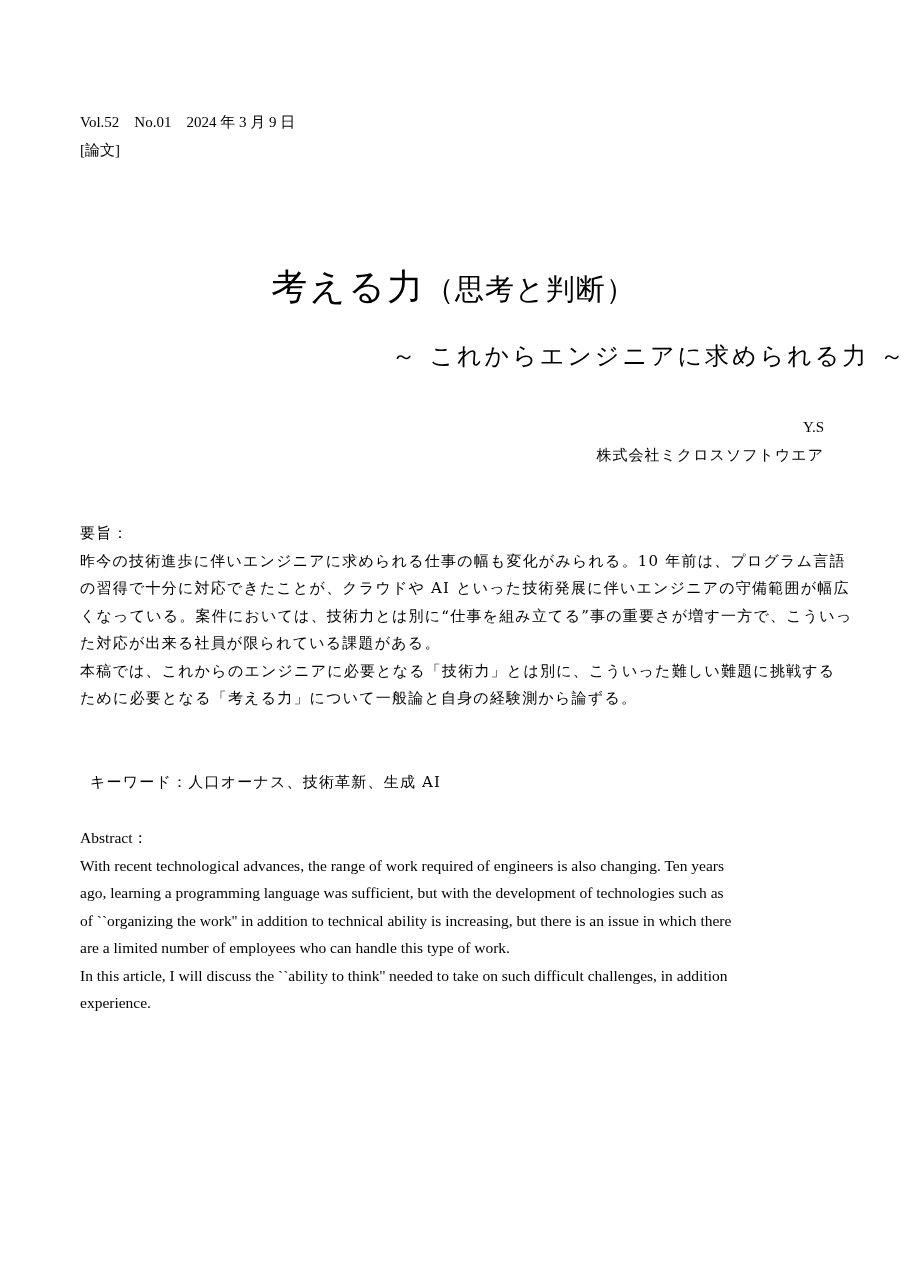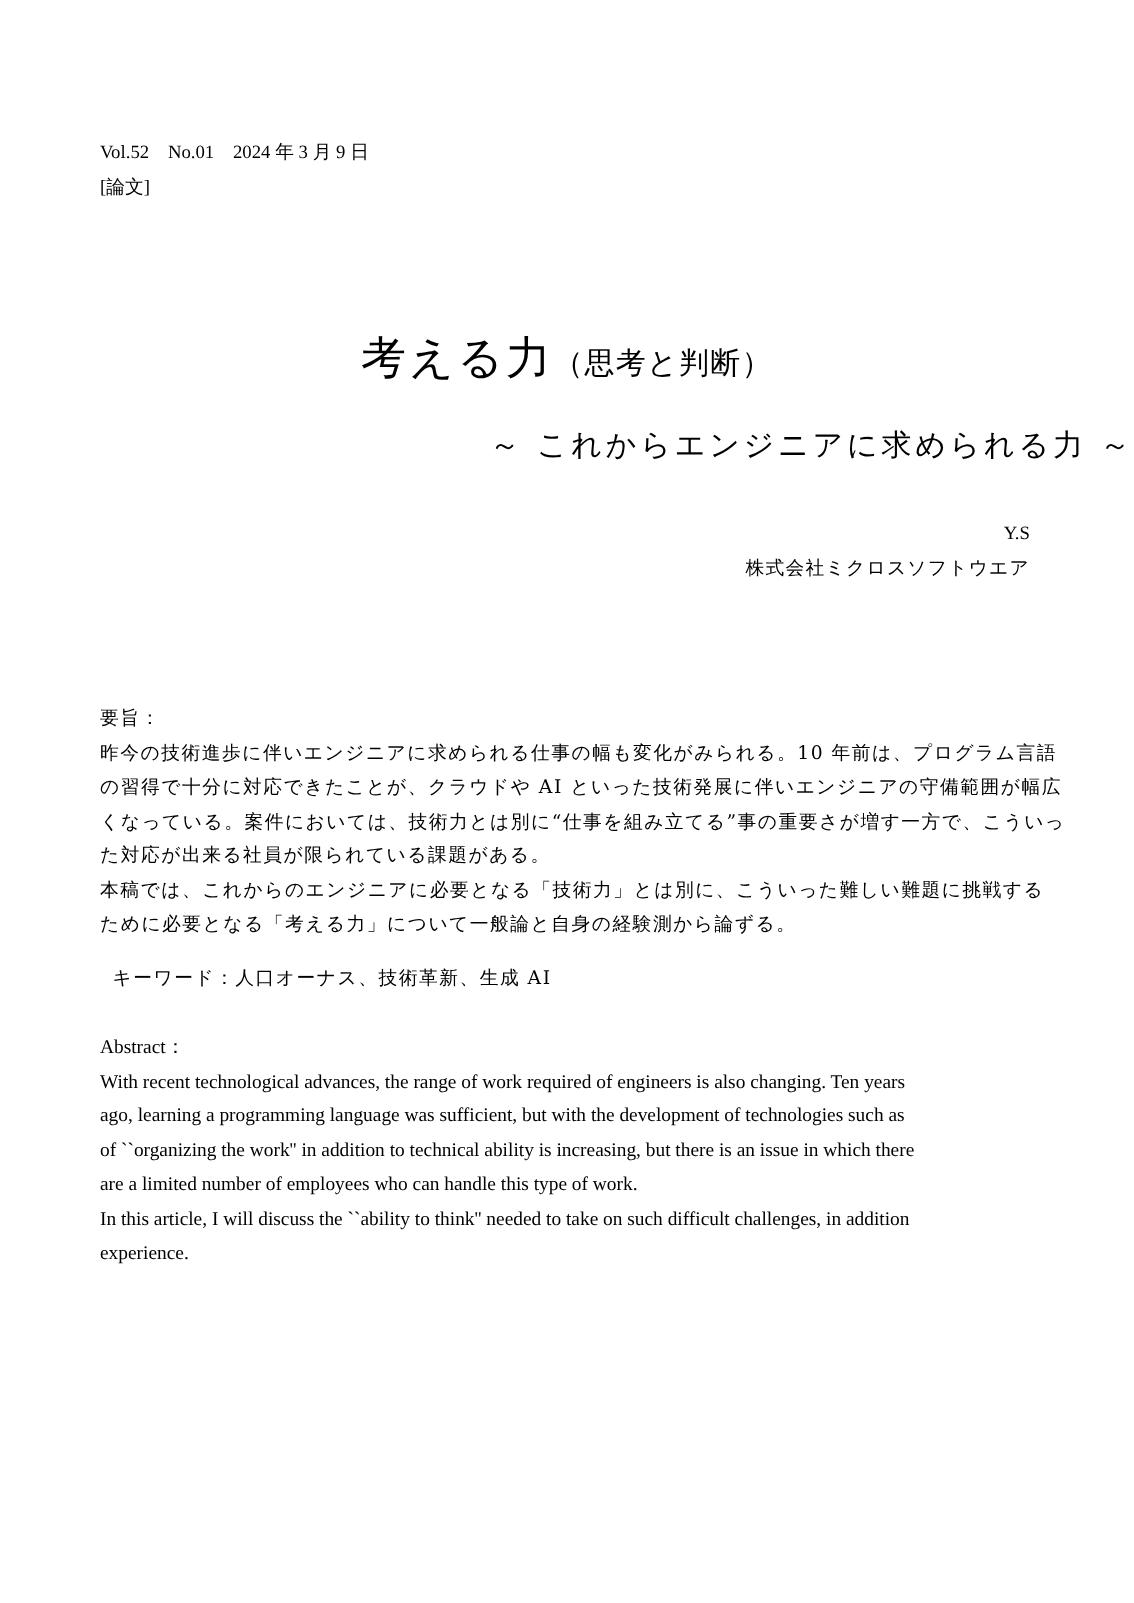--- a/index.html
+++ b/index.html
@@ -35,21 +35,21 @@
       left: 0;
       width: 907px;
       top: 264px;
       text-align: center;
       font-size: 36px;
       line-height: 46px;
       letter-spacing: 2px;
       font-family: "DejaVu Serif", "Liberation Serif", serif;
     }
     .title .title-sub {
-      font-size: 24px;
+      font-size: 29px;
       letter-spacing: 1px;
     }
     .subtitle {
       position: absolute;
       left: 0;
       width: 907px;
       top: 338px;
       text-align: right;
       font-size: 24px;
       line-height: 36px;
@@ -102,21 +102,21 @@
     <span>考える力</span><span class="title-sub">（思考と判断）</span>
   </div>
 
   <div class="subtitle">～ これからエンジニアに求められる力 ～</div>
 
   <div class="author-block">
     <div>Y.S</div>
     <div class="affiliation">株式会社ミクロスソフトウエア</div>
   </div>
 
-  <div class="section jp-text" style="top:561px;">
+  <div class="section jp-text" style="top:520px;">
     <span class="line">要旨：</span>
     <span class="line">昨今の技術進歩に伴いエンジニアに求められる仕事の幅も変化がみられる。10 年前は、プログラム言語</span>
     <span class="line">の習得で十分に対応できたことが、クラウドや AI といった技術発展に伴いエンジニアの守備範囲が幅広</span>
     <span class="line">くなっている。案件においては、技術力とは別に“仕事を組み立てる”事の重要さが増す一方で、こういっ</span>
     <span class="line">た対応が出来る社員が限られている課題がある。</span>
     <span class="line">本稿では、これからのエンジニアに必要となる「技術力」とは別に、こういった難しい難題に挑戦する</span>
     <span class="line">ために必要となる「考える力」について一般論と自身の経験測から論ずる。</span>
   </div>
 
   <div class="section jp-text" style="top:769px;margin-left:10px;">

